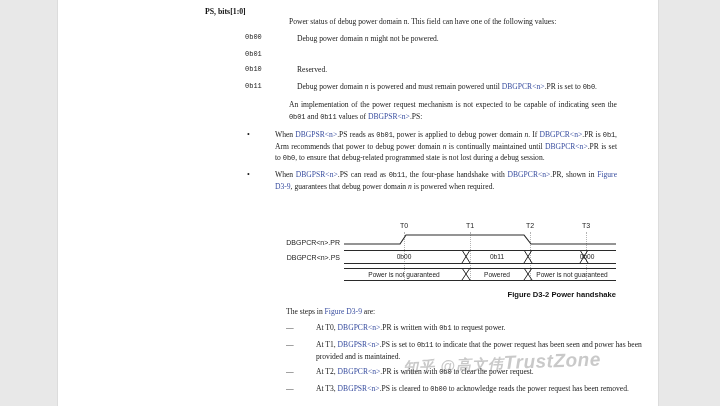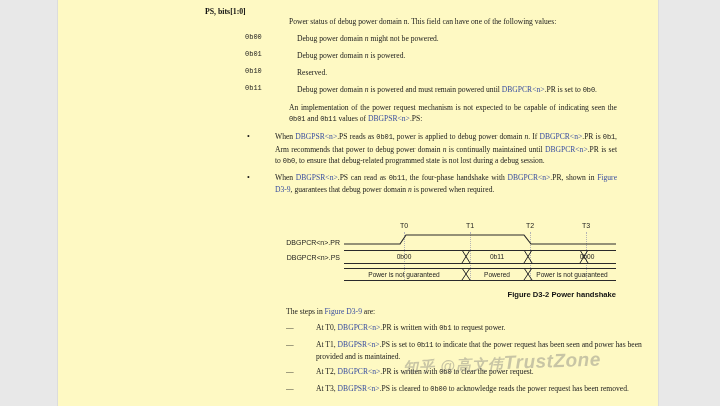--- a/index.html
+++ b/index.html
@@ -16,21 +16,21 @@
     width: 720px;
     height: 406px;
     background: #e8e8e8;
   }
   #page {
     position: absolute;
     left: 58px;
     top: 0;
     width: 600px;
     height: 406px;
-    background: #fef9c3;
+    background: #ffffff;
     box-shadow: 0 0 0 1px #dcdcdc;
     overflow: hidden;
   }
   .page-inner {
     position: relative;
     width: 600px;
     height: 406px;
     padding: 0;
   }
 
@@ -295,21 +295,20 @@
 
         <div class="txt para">Power status of debug power domain n. This field can have one of the following values:</div>
 
         <div class="val-row">
           <div class="val-code">0b00</div>
           <div class="val-desc">Debug power domain <span class="ital">n</span> might not be powered.</div>
         </div>
 
         <div class="val-row">
           <div class="val-code">0b01</div>
-          <div class="val-desc">Debug power domain <span class="ital">n</span> is powered.</div>
         </div>
 
         <div class="val-row">
           <div class="val-code">0b10</div>
           <div class="val-desc">Reserved.</div>
         </div>
 
         <div class="val-row">
           <div class="val-code">0b11</div>
           <div class="val-desc"><span>Debug power domain </span><span class="ital">n</span><span> is powered and must remain powered until </span><span class="xref">DBGPCR&lt;n&gt;</span><span>.PR is set to </span><span class="mono">0b0</span><span>.</span></div>

